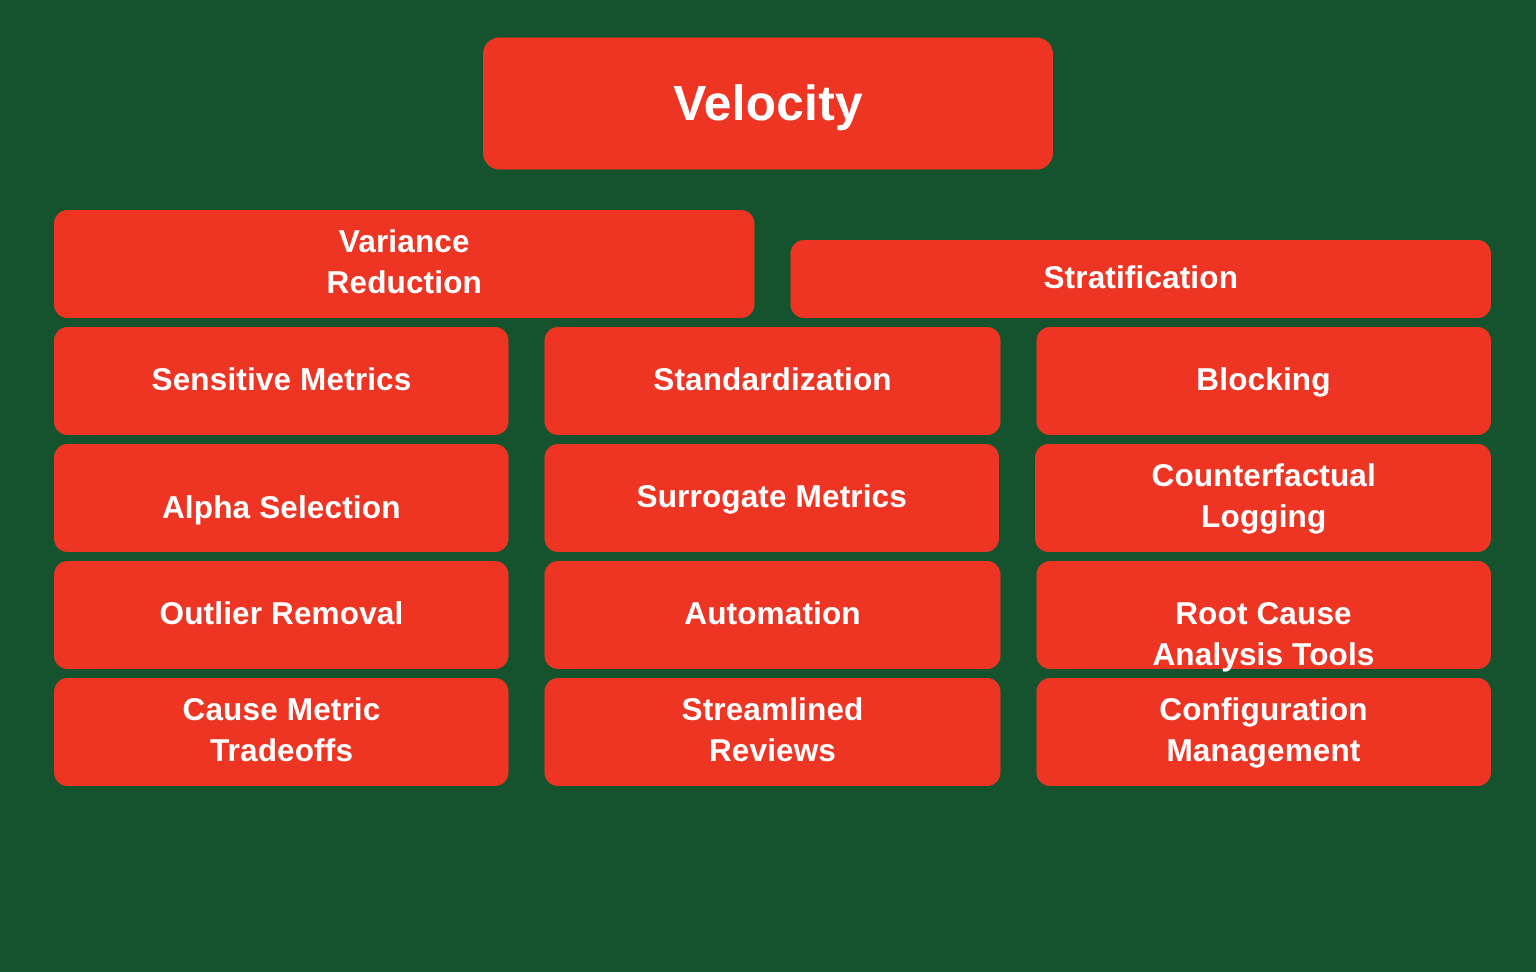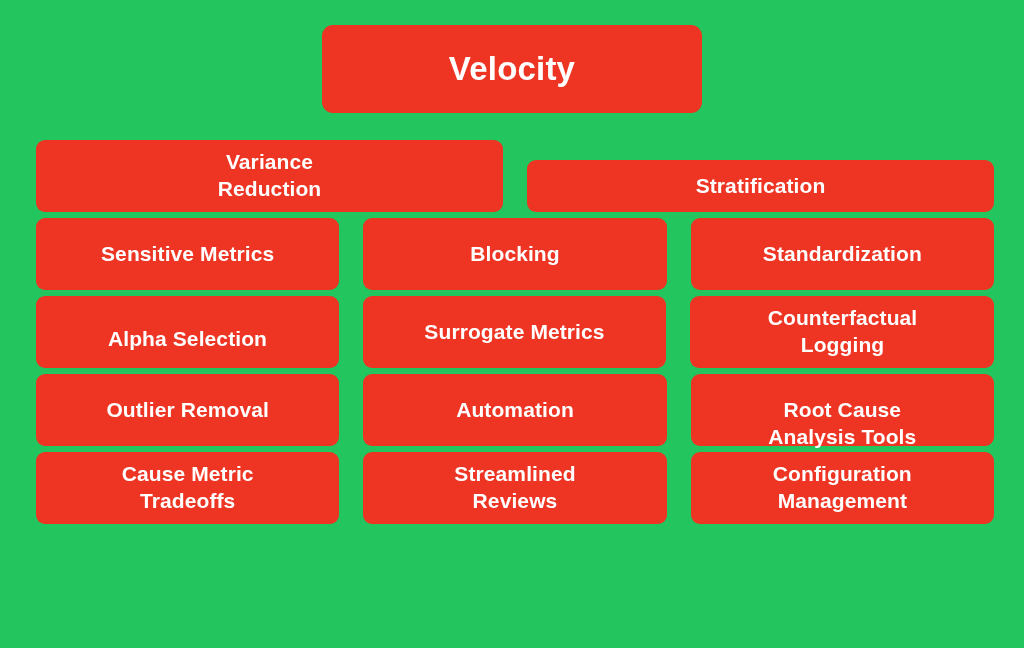--- a/index.html
+++ b/index.html
@@ -86,21 +86,21 @@
     font-weight: bold;
     line-height: 1.28;
     text-align: center;
     letter-spacing: 0.1px;
     white-space: pre-line;
   }
 </style>
 </head>
 <body style="background: rgb(255, 255, 255);">
 
-<div id="diagram" style="background: #22c55e; text-decoration: underline;">
+<div id="diagram" style="background: #14532d; text-decoration: underline;">
 
   <div class="header-row">
     <div class="header-box" style="background: rgb(238, 53, 36);">
       <span class="label" style="color: rgb(255, 255, 255);">Velocity</span>
     </div>
   </div>
 
   <div class="grid">
 
     <div class="grid-row">
@@ -111,24 +111,24 @@
       <div class="cell" style="background: rgb(238, 53, 36); margin-top: 20px;">
         <span class="label" style="color: rgb(255, 255, 255);">Stratification</span>
       </div>
     </div>
 
     <div class="grid-row">
       <div class="cell" style="background: rgb(238, 53, 36);">
         <span class="label" style="color: rgb(255, 255, 255);">Sensitive Metrics</span>
       </div>
       <div class="cell" style="background: rgb(238, 53, 36);">
-        <span class="label" style="color: rgb(255, 255, 255);">Blocking</span>
+        <span class="label" style="color: rgb(255, 255, 255);">Standardization</span>
       </div>
       <div class="cell" style="background: rgb(238, 53, 36);">
-        <span class="label" style="color: rgb(255, 255, 255);">Standardization</span>
+        <span class="label" style="color: rgb(255, 255, 255);">Blocking</span>
       </div>
     </div>
 
     <div class="grid-row">
       <div class="cell" style="background: rgb(238, 53, 36);">
         <span class="label" style="color: rgb(255, 255, 255); margin-top: 14px;">Alpha Selection</span>
       </div>
       <div class="cell" style="background: rgb(238, 53, 36);">
         <span class="label" style="color: rgb(255, 255, 255);">Surrogate Metrics</span>
       </div>

